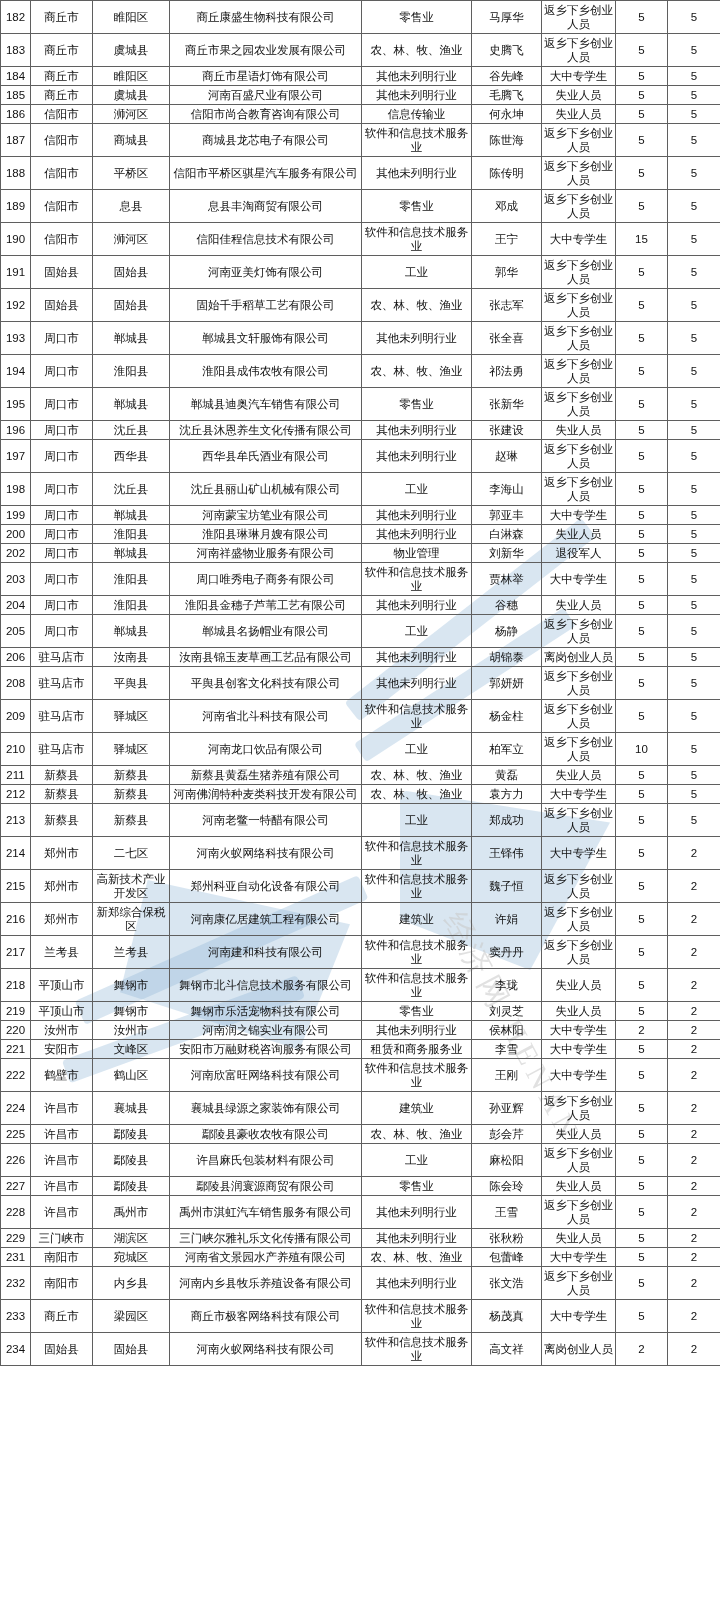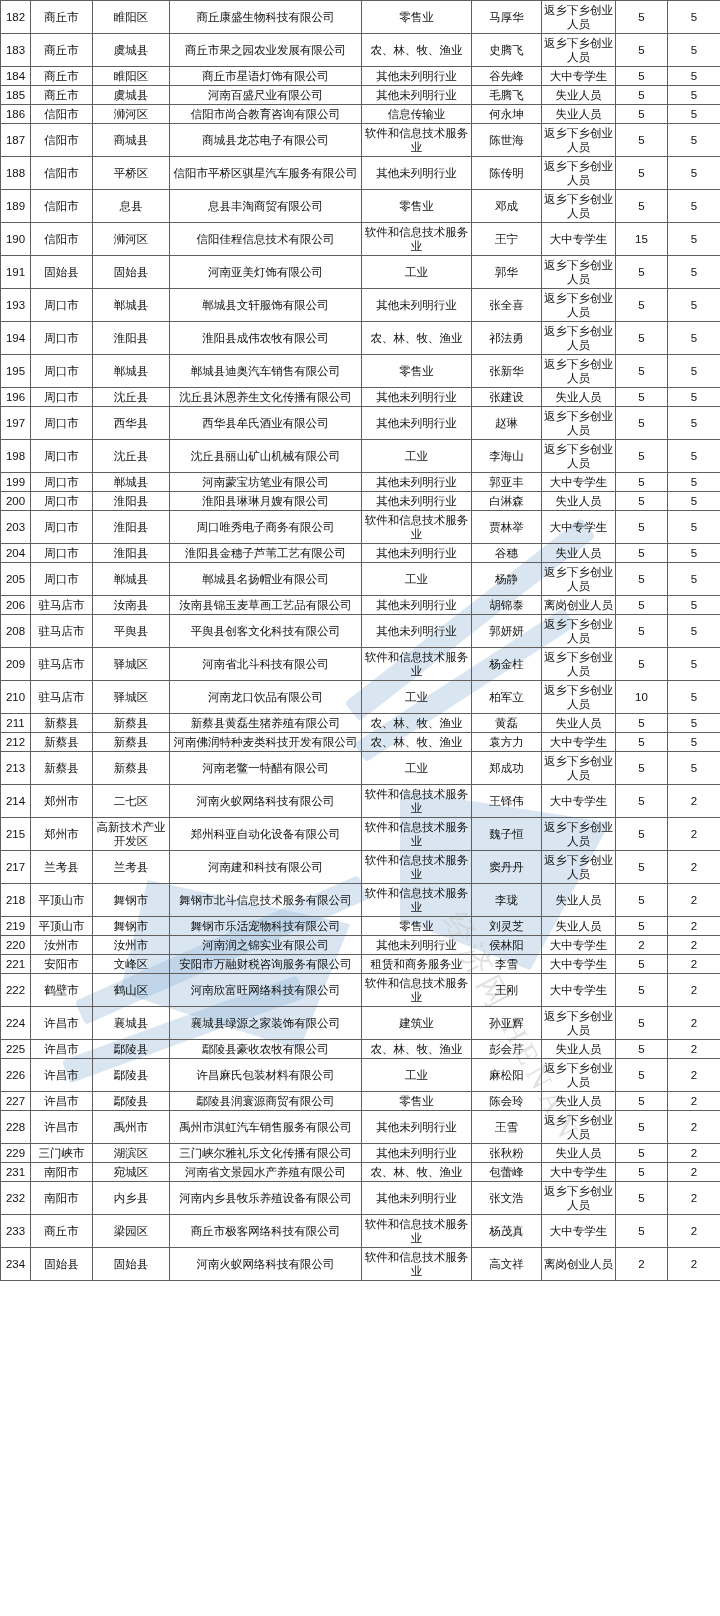--- a/index.html
+++ b/index.html
@@ -243,20 +243,31 @@
         <td class="city">固始县</td>
         <td class="cnty">固始县</td>
         <td class="name">河南亚美灯饰有限公司</td>
         <td class="ind">工业</td>
         <td class="per">郭华</td>
         <td class="type">返乡下乡创业人员</td>
         <td class="num">5</td>
         <td class="num">5</td>
       </tr>
       <tr>
+        <td class="no">192</td>
+        <td class="city">固始县</td>
+        <td class="cnty">固始县</td>
+        <td class="name">固始千手稻草工艺有限公司</td>
+        <td class="ind">农、林、牧、渔业</td>
+        <td class="per">张志军</td>
+        <td class="type">返乡下乡创业人员</td>
+        <td class="num">5</td>
+        <td class="num">5</td>
+      </tr>
+      <tr>
         <td class="no">193</td>
         <td class="city">周口市</td>
         <td class="cnty">郸城县</td>
         <td class="name">郸城县文轩服饰有限公司</td>
         <td class="ind">其他未列明行业</td>
         <td class="per">张全喜</td>
         <td class="type">返乡下乡创业人员</td>
         <td class="num">5</td>
         <td class="num">5</td>
       </tr>
@@ -327,20 +338,31 @@
         <td class="num">5</td>
       </tr>
       <tr>
         <td class="no">200</td>
         <td class="city">周口市</td>
         <td class="cnty">淮阳县</td>
         <td class="name">淮阳县琳琳月嫂有限公司</td>
         <td class="ind">其他未列明行业</td>
         <td class="per">白淋森</td>
         <td class="type">失业人员</td>
+        <td class="num">5</td>
+        <td class="num">5</td>
+      </tr>
+      <tr>
+        <td class="no">202</td>
+        <td class="city">周口市</td>
+        <td class="cnty">郸城县</td>
+        <td class="name">河南祥盛物业服务有限公司</td>
+        <td class="ind">物业管理</td>
+        <td class="per">刘新华</td>
+        <td class="type">退役军人</td>
         <td class="num">5</td>
         <td class="num">5</td>
       </tr>
       <tr>
         <td class="no">203</td>
         <td class="city">周口市</td>
         <td class="cnty">淮阳县</td>
         <td class="name">周口唯秀电子商务有限公司</td>
         <td class="ind">软件和信息技术服务业</td>
         <td class="per">贾林举</td>
@@ -463,20 +485,31 @@
         <td class="city">郑州市</td>
         <td class="cnty">高新技术产业开发区</td>
         <td class="name">郑州科亚自动化设备有限公司</td>
         <td class="ind">软件和信息技术服务业</td>
         <td class="per">魏子恒</td>
         <td class="type">返乡下乡创业人员</td>
         <td class="num">5</td>
         <td class="num">2</td>
       </tr>
       <tr>
+        <td class="no">216</td>
+        <td class="city">郑州市</td>
+        <td class="cnty">新郑综合保税区</td>
+        <td class="name">河南康亿居建筑工程有限公司</td>
+        <td class="ind">建筑业</td>
+        <td class="per">许娟</td>
+        <td class="type">返乡下乡创业人员</td>
+        <td class="num">5</td>
+        <td class="num">2</td>
+      </tr>
+      <tr>
         <td class="no">217</td>
         <td class="city">兰考县</td>
         <td class="cnty">兰考县</td>
         <td class="name">河南建和科技有限公司</td>
         <td class="ind">软件和信息技术服务业</td>
         <td class="per">窦丹丹</td>
         <td class="type">返乡下乡创业人员</td>
         <td class="num">5</td>
         <td class="num">2</td>
       </tr>

